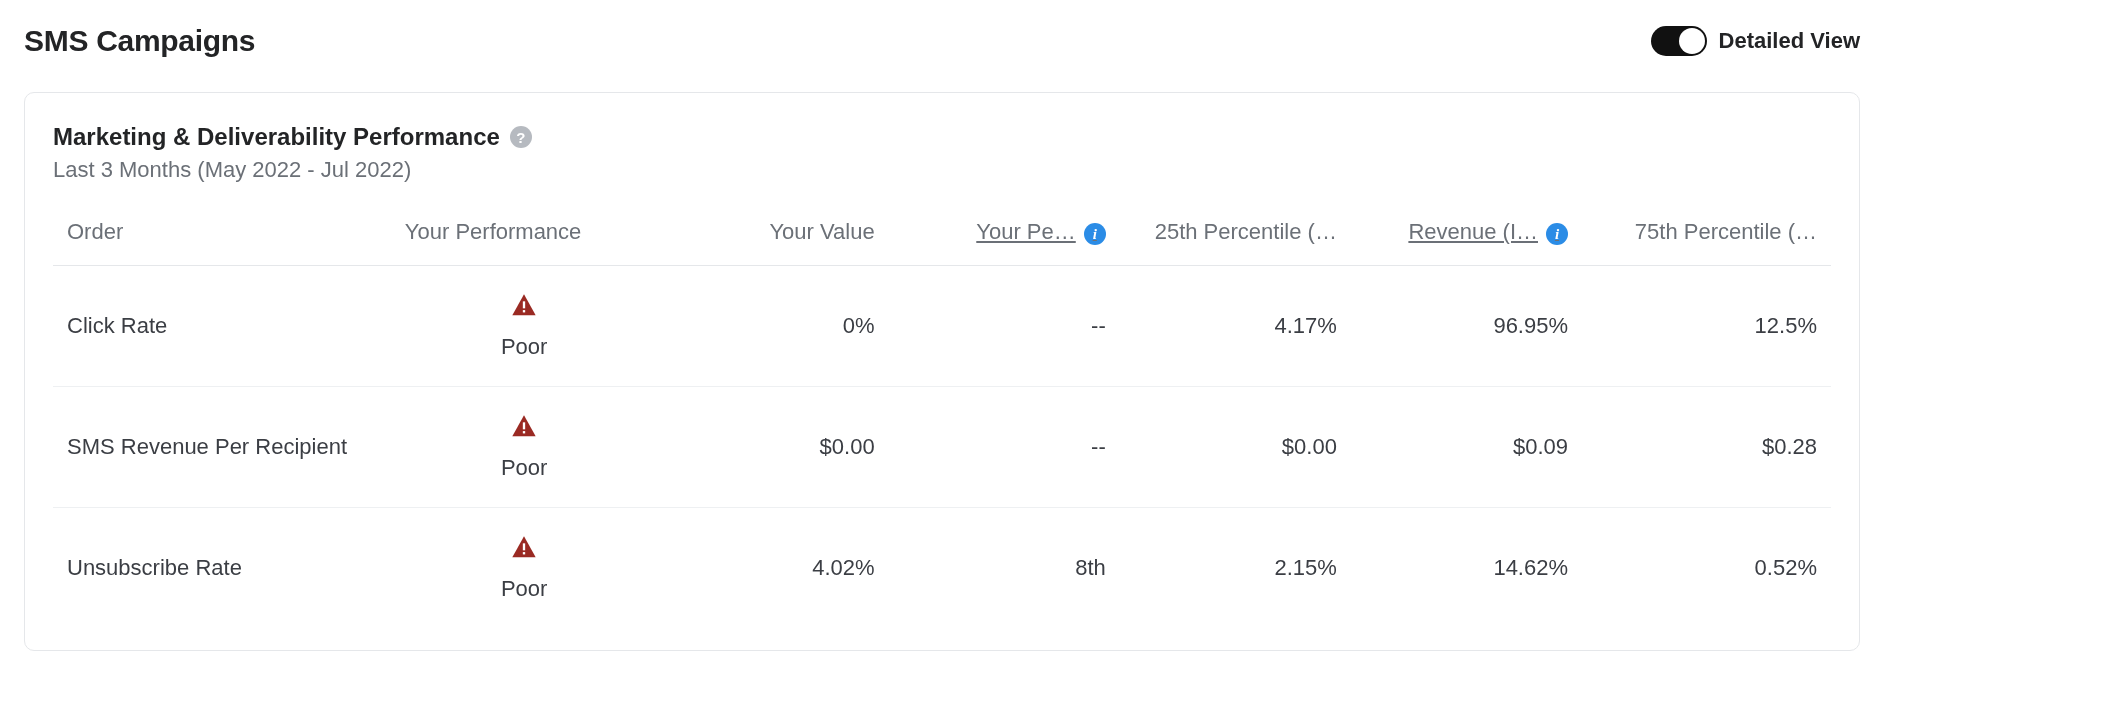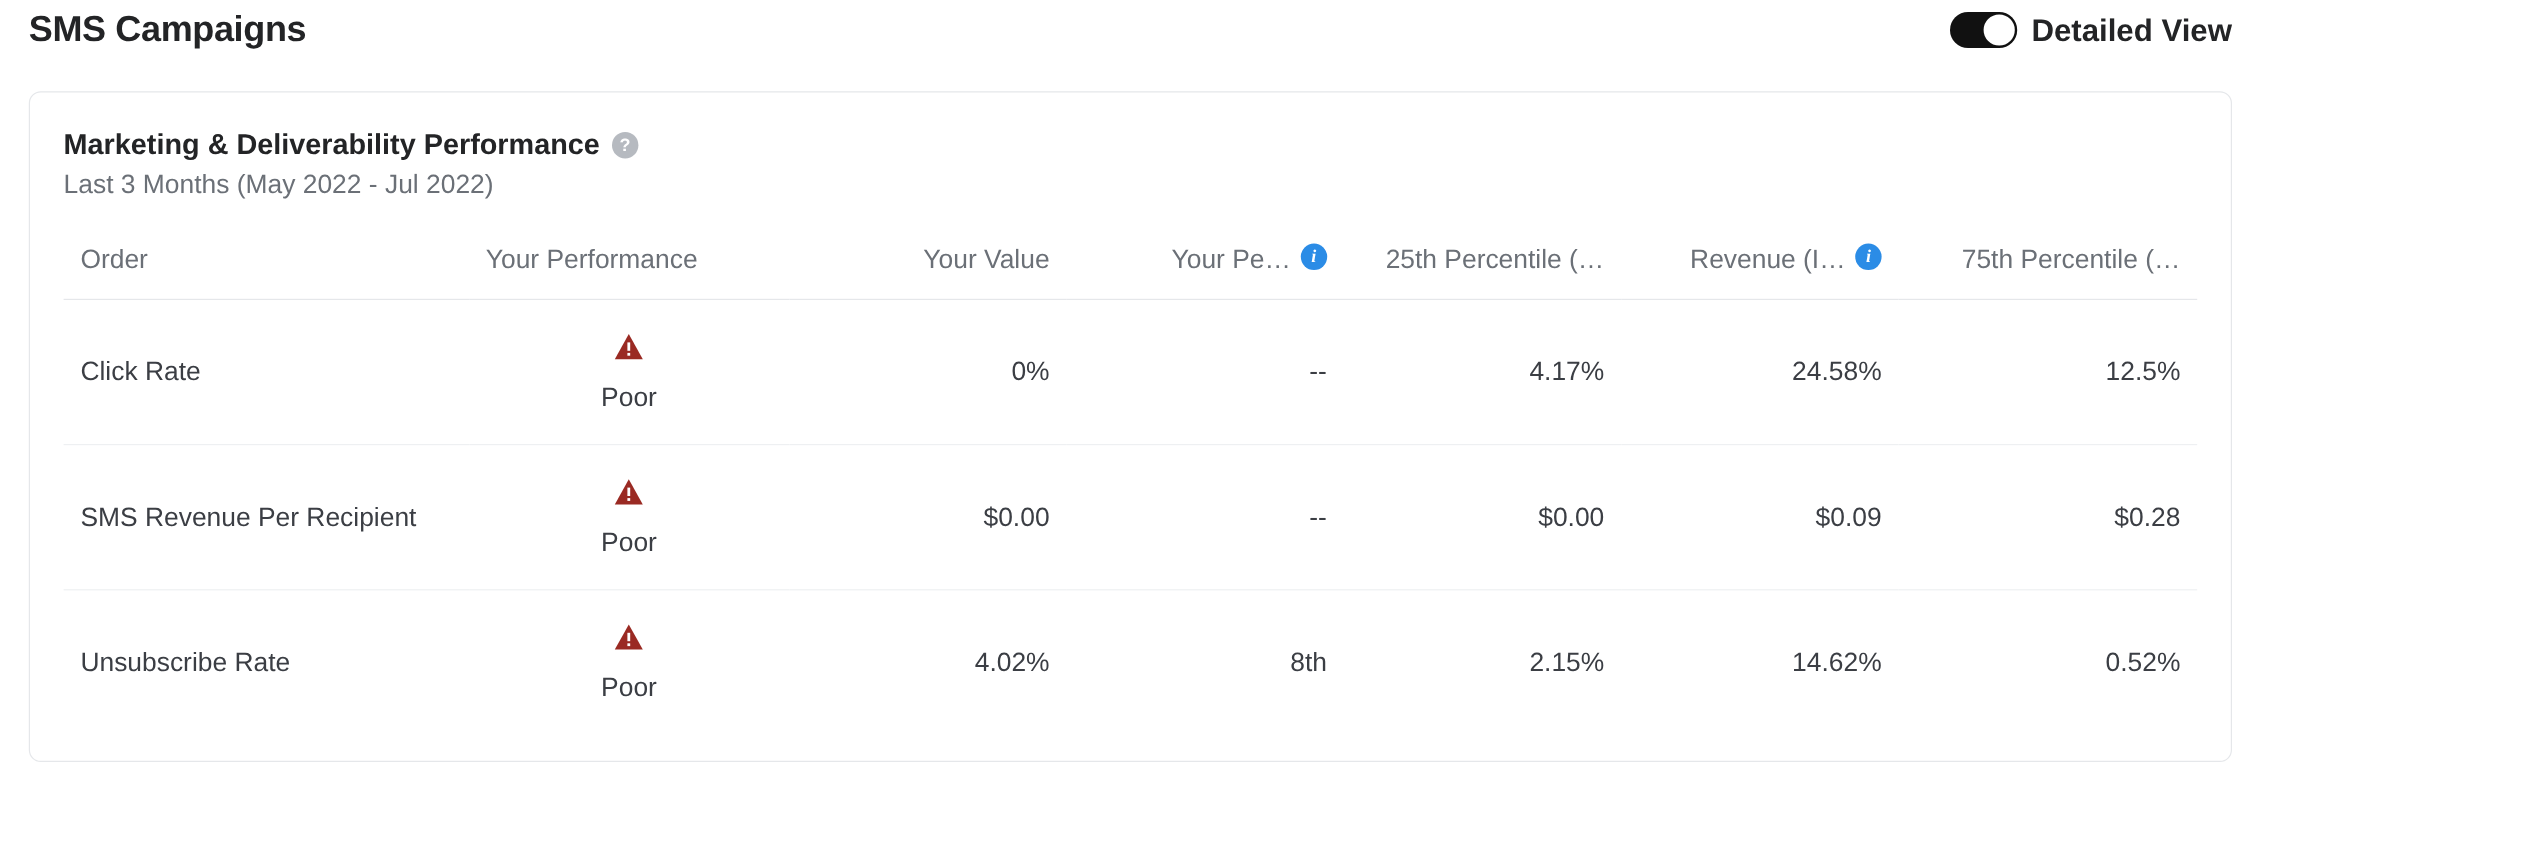--- a/index.html
+++ b/index.html
@@ -4,21 +4,21 @@
 <style>
   * { box-sizing: border-box; }
   html, body {
     margin: 0; padding: 0;
     font-family: -apple-system, BlinkMacSystemFont, "Segoe UI", "Helvetica Neue", Arial, sans-serif;
     background: #fff;
     color: #232426;
   }
   .page {
     width: 1884px;
-    padding: 8px 24px 40px 24px;
+    padding: 24px 24px 40px 24px;
   }
   .page-header {
     display: flex;
     align-items: center;
     justify-content: space-between;
     margin-bottom: 34px;
   }
   .page-title {
     font-size: 30px;
     font-weight: 700;
@@ -38,21 +38,21 @@
     cursor: pointer;
   }
   .toggle-knob {
     position: absolute;
     width: 26px; height: 26px;
     background: #fff;
     border-radius: 50%;
     top: 2px; right: 2px;
   }
   .toggle-label {
-    font-size: 26px;
+    font-size: 22px;
     font-weight: 600;
     color: #232426;
   }
   .card {
     border: 1px solid #e5e7ea;
     border-radius: 10px;
     padding: 30px 28px 22px 28px;
   }
   .card-title-row {
     display: flex;
@@ -123,23 +123,24 @@
   .col-metric { width: 19%; }
   .col-perf   { width: 15%; }
   .col-val    { width: 13%; text-align: right; }
   .col-pct    { width: 13%; text-align: right; }
   .col-p25    { width: 13%; text-align: right; }
   .col-med    { width: 13%; text-align: right; }
   .col-p75    { width: 14%; text-align: right; }
   .th-num, .td-num { text-align: right !important; }
   .th-flex {
     display: flex;
-    align-items: flex-start;
+    align-items: flex-end;
     gap: 8px;
     min-width: 0;
+    text-decoration: underline;
   }
   .th-flex.right { justify-content: flex-end; }
   .th-text { overflow: hidden; text-overflow: ellipsis; white-space: nowrap; min-width: 0; }
   .perf-cell {
     display: flex;
     align-items: center;
     gap: 14px;
     flex-direction: column;
   }
   .warn-icon {
@@ -229,21 +230,21 @@
   <rect x="11" y="8" width="2" height="6" fill="#fff"></rect>
   <rect x="11" y="15.5" width="2" height="2" fill="#fff"></rect>
 </svg>
                 </span>
                 <span>Poor</span>
               </div>
             </td>
             <td class="num th-num">0%</td>
             <td class="num th-num">--</td>
             <td class="num th-num">4.17%</td>
-            <td class="num th-num">24.58%</td>
+            <td class="num th-num">96.95%</td>
             <td class="num th-num">12.5%</td>
           </tr>
           <tr>
             <td class="metric-name">SMS Revenue Per Recipient</td>
             <td class="perf-label">
               <div class="perf-cell">
                 <span class="warn-icon">
 <svg viewBox="0 0 24 24" width="28" height="28">
   <path d="M12 2 L22 20 L2 20 Z" fill="#9a2a23"></path>
   <rect x="11" y="8" width="2" height="6" fill="#fff"></rect>

